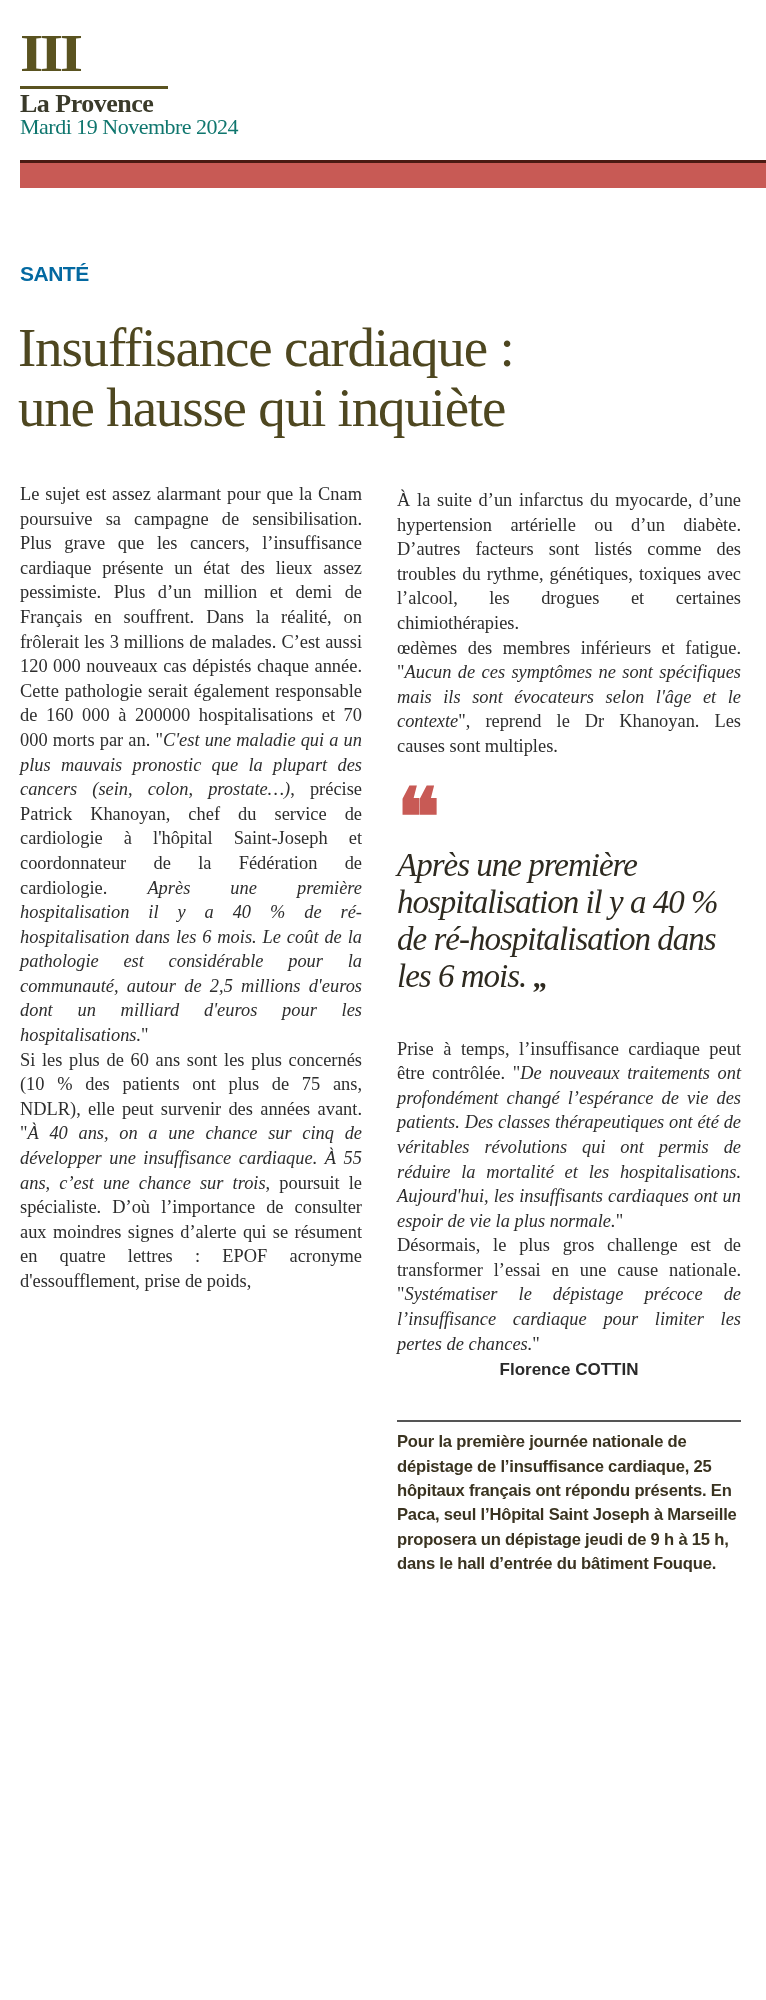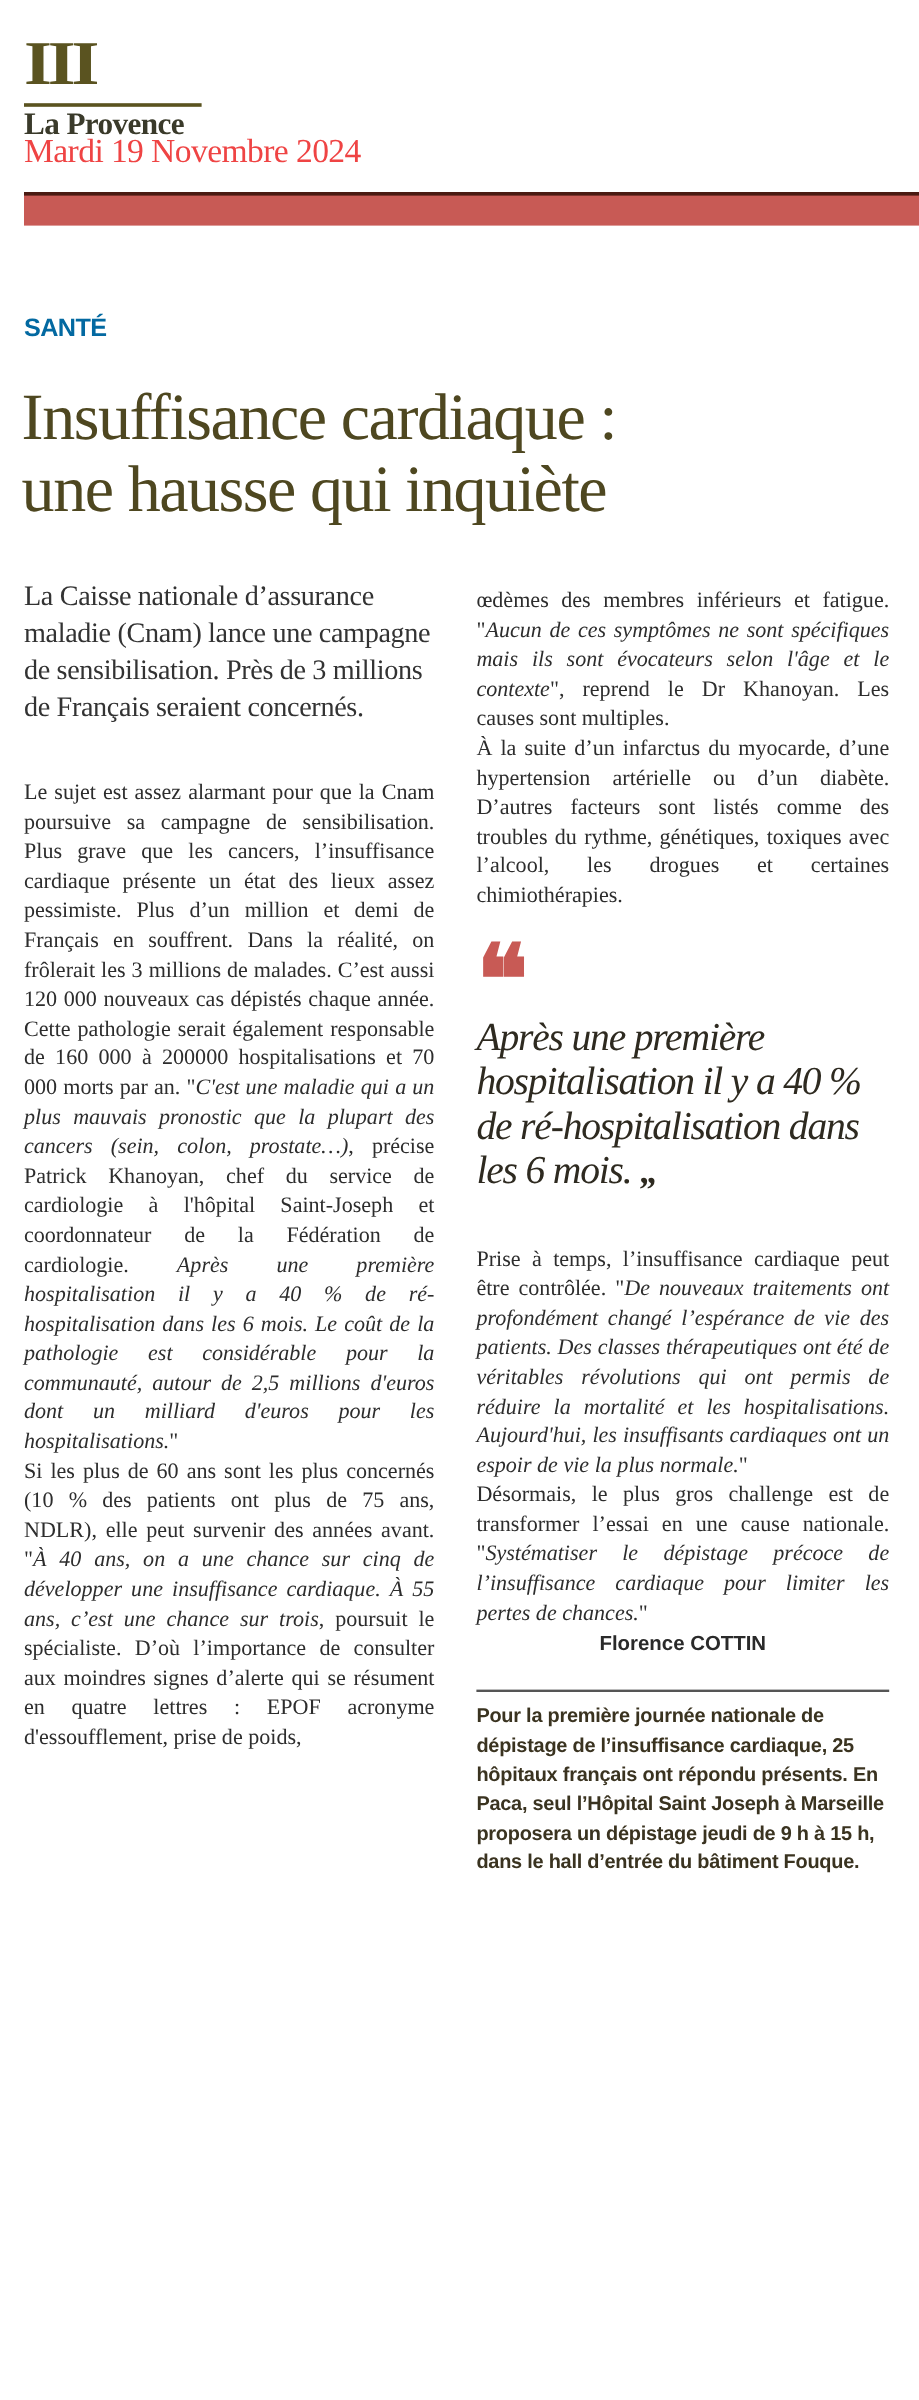--- a/index.html
+++ b/index.html
@@ -12,21 +12,21 @@
     font-family: "Liberation Serif", serif; font-weight: bold;
     font-size: 52px; line-height: 48px; color: #5a5320; letter-spacing: -3px;
     transform: scaleX(1.15); transform-origin: left;
   }
   .mast-rule { width: 148px; height: 3px; background: #5a5320; margin-top: 8px; }
   .paper-name {
     font-family: "Liberation Serif", serif; font-weight: bold; font-size: 26px;
     color: #3a3a2a; margin-top: 4px; letter-spacing: -0.5px; line-height: 22px;
   }
   .paper-date {
-    font-family: "Liberation Serif", serif; font-size: 28px; color: #ef4444;
+    font-family: "Liberation Serif", serif; font-size: 22px; color: #0f766e;
     line-height: 24px; letter-spacing: -0.5px;
   }
   .red-bar {
     position: absolute; left: 20px; top: 160px; width: 746px; height: 28px;
     background: #c85a55; border-top: 3px solid #4a1a12; box-sizing: border-box;
   }
   .rubric {
     position: absolute; left: 20px; top: 262px;
     font-family: "Liberation Sans", sans-serif; font-weight: bold;
     font-size: 21px; color: #0369a1; letter-spacing: -0.5px;
@@ -57,21 +57,21 @@
     font-family: "Liberation Serif", serif; font-style: italic;
     font-size: 33px; line-height: 37px; color: #2e2a20; letter-spacing: -1px;
     margin: 10px 0 42px 0;
   }
   .closing-mark { font-weight: bold; font-size: 30px; color: #2e2a20; }
   .signature {
     text-align: center; font-family: "Liberation Sans", sans-serif; font-weight: bold;
     font-size: 17px; color: #2a2a2a; margin-top: 4px;
   }
   .info-box {
-    margin-top: 28px; border-top: 2px solid #555;
+    margin-top: 40px; border-top: 2px solid #555;
     padding-top: 8px;
     font-family: "Liberation Sans", sans-serif; font-weight: bold;
     font-size: 16.6px; line-height: 24.4px; color: #3a3320; letter-spacing: -0.2px;
   }
 </style>
 </head>
 <body>
 
 <div class="masthead">
   <div class="roman">III</div>
@@ -83,28 +83,27 @@
 <div class="red-bar"></div>
 
 <div class="rubric">SANTÉ</div>
 
 <h1 class="headline" style="margin:0;font-weight:normal;">
   <span>Insuffisance cardiaque :</span><br>
   <span>une hausse qui inquiète</span>
 </h1>
 
 <div class="col-left">
-  <p class="lede">La Caisse nationale d’assurance maladie (Cnam) lance une campagne de sensibilisation. Près de 3 millions de Français seraient concernés.</p>
   <p class="body-text"><span>Le sujet est assez alarmant pour que la Cnam poursuive sa campagne de sensibilisation. Plus grave que les cancers, l’insuffisance cardiaque présente un état des lieux assez pessimiste. Plus d’un million et demi de Français en souffrent. Dans la réalité, on frôlerait les 3 millions de malades. C’est aussi 120 000 nouveaux cas dépistés chaque année. Cette pathologie serait également responsable de 160 000 à 200000 hospitalisations et 70 000 morts par an. "</span><i>C'est une maladie qui a un plus mauvais pronostic que la plupart des cancers (sein, colon, prostate…)</i><span>, précise Patrick Khanoyan, chef du service de cardiologie à l'hôpital Saint-Joseph et coordonnateur de la Fédération de cardiologie. </span><i>Après une première hospitalisation il y a 40 % de ré-hospitalisation dans les 6 mois. Le coût de la pathologie est considérable pour la communauté, autour de 2,5 millions d'euros dont un milliard d'euros pour les hospitalisations.</i><span>"</span></p>
   <p class="body-text"><span>Si les plus de 60 ans sont les plus concernés (10 % des patients ont plus de 75 ans, NDLR), elle peut survenir des années avant. "</span><i>À 40 ans, on a une chance sur cinq de développer une insuffisance cardiaque. À 55 ans, c’est une chance sur trois</i><span>, poursuit le spécialiste. D’où l’importance de consulter aux moindres signes d’alerte qui se résument en quatre lettres : EPOF acronyme d'essoufflement, prise de poids,</span></p>
 </div>
 
 <div class="col-right">
+  <p class="body-text">À la suite d’un infarctus du myocarde, d’une hypertension artérielle ou d’un diabète. D’autres facteurs sont listés comme des troubles du rythme, génétiques, toxiques avec l’alcool, les drogues et certaines chimiothérapies.</p>
   <p class="body-text"><span>œdèmes des membres inférieurs et fatigue. "</span><i>Aucun de ces symptômes ne sont spécifiques mais ils sont évocateurs selon l'âge et le contexte</i><span>", reprend le Dr Khanoyan. Les causes sont multiples.</span></p>
-  <p class="body-text">À la suite d’un infarctus du myocarde, d’une hypertension artérielle ou d’un diabète. D’autres facteurs sont listés comme des troubles du rythme, génétiques, toxiques avec l’alcool, les drogues et certaines chimiothérapies.</p>
 
   <div class="pullquote-mark">❝</div>
   <div class="pullquote"><span>Après une première hospitalisation il y a 40 % de ré-hospitalisation dans les 6 mois.</span> <span class="closing-mark">„</span></div>
 
   <p class="body-text"><span>Prise à temps, l’insuffisance cardiaque peut être contrôlée. "</span><i>De nouveaux traitements ont profondément changé l’espérance de vie des patients. Des classes thérapeutiques ont été de véritables révolutions qui ont permis de réduire la mortalité et les hospitalisations. Aujourd'hui, les insuffisants cardiaques ont un espoir de vie la plus normale.</i><span>"</span></p>
   <p class="body-text"><span>Désormais, le plus gros challenge est de transformer l’essai en une cause nationale. "</span><i>Systématiser le dépistage précoce de l’insuffisance cardiaque pour limiter les pertes de chances.</i><span>"</span></p>
   <div class="signature">Florence COTTIN</div>
 
   <div class="info-box">Pour la première journée nationale de dépistage de l’insuffisance cardiaque, 25 hôpitaux français ont répondu présents. En Paca, seul l’Hôpital Saint Joseph à Marseille proposera un dépistage jeudi de 9 h à 15 h, dans le hall d’entrée du bâtiment Fouque.</div>
 </div>

